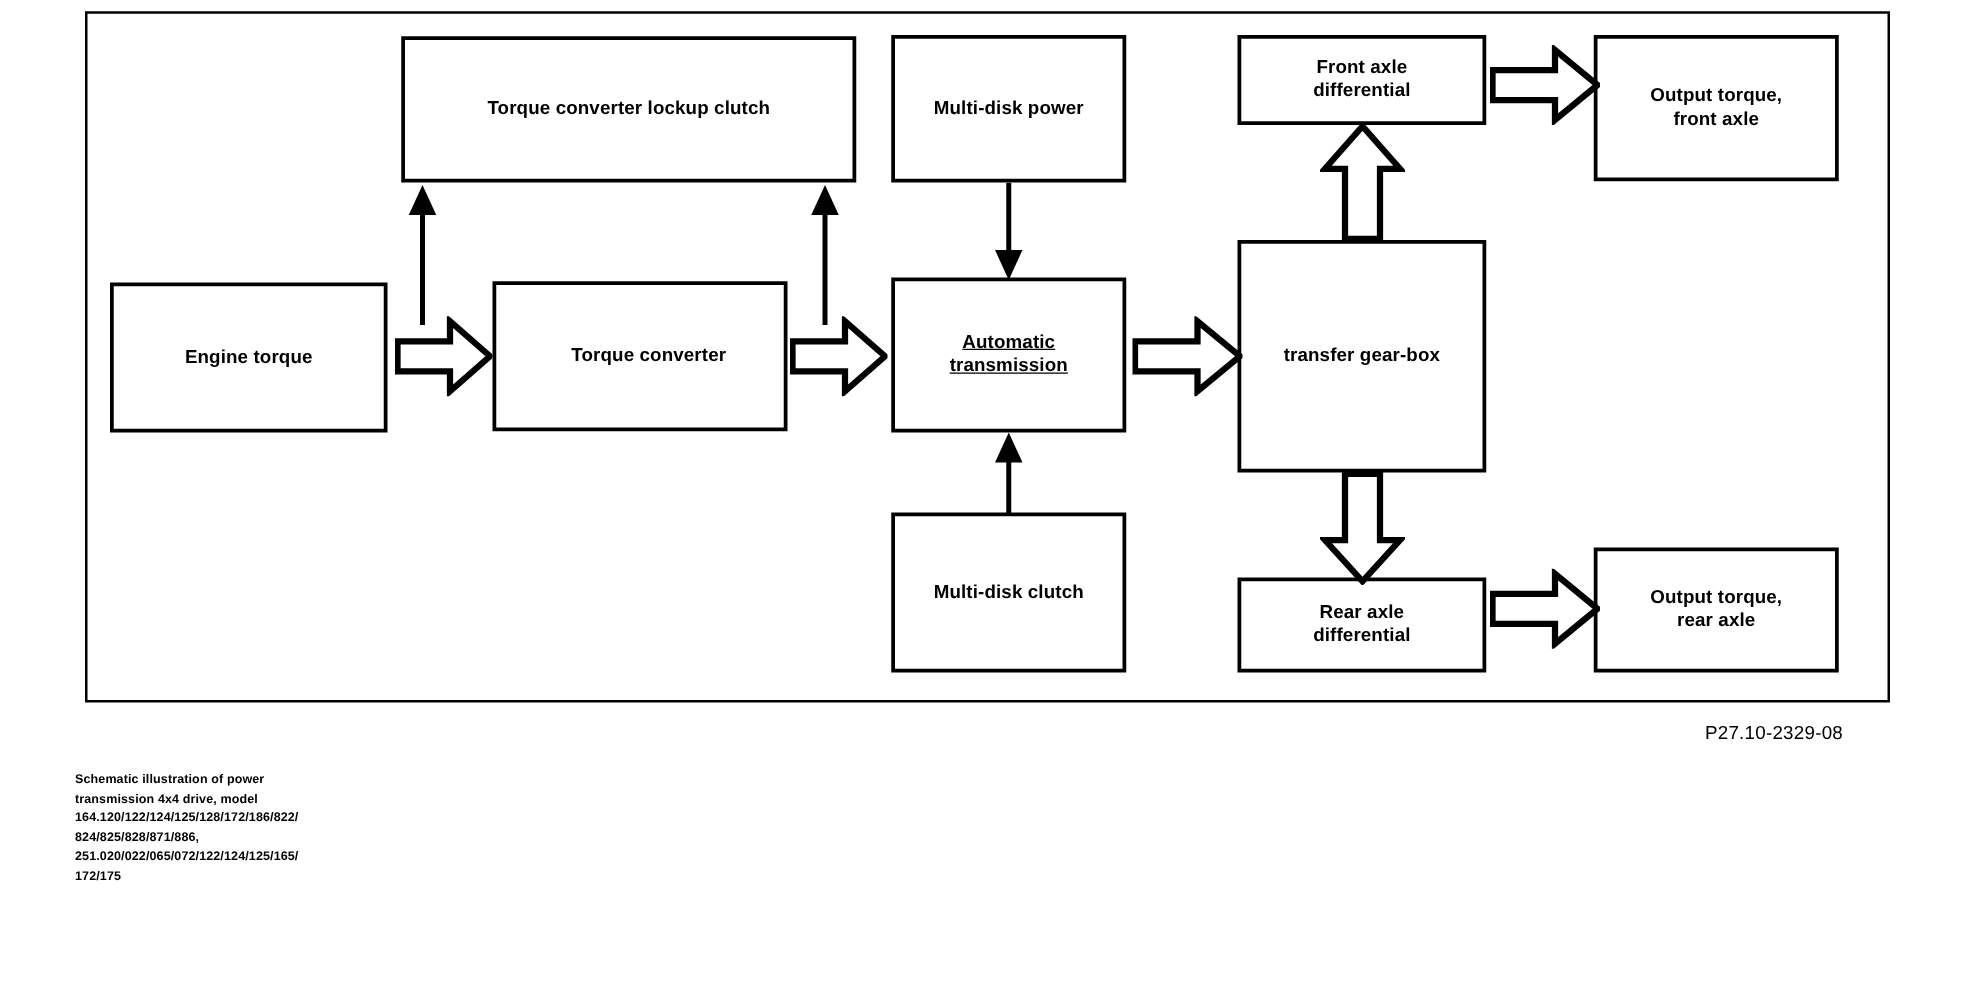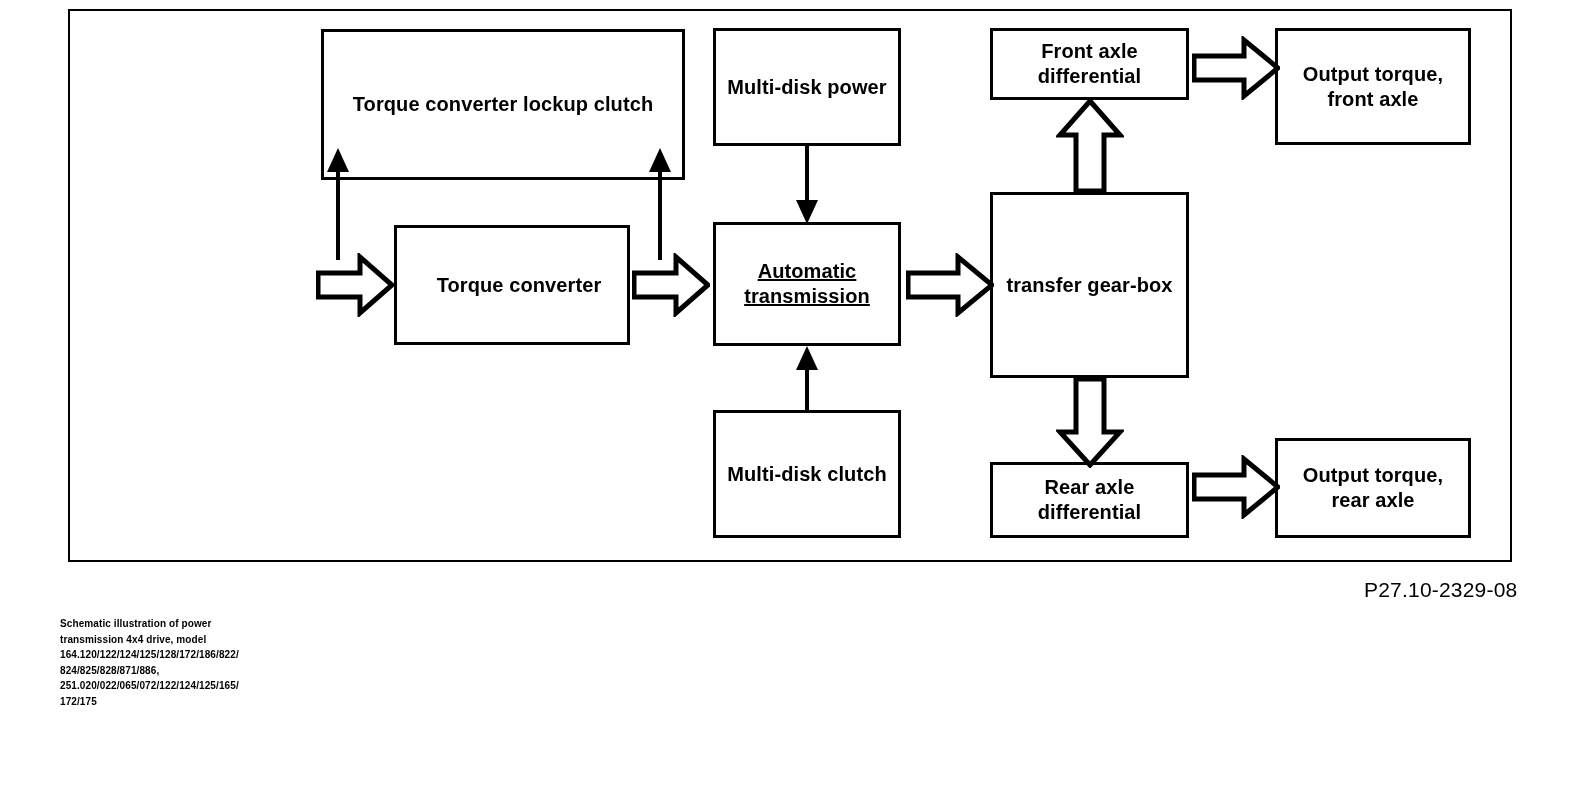--- a/index.html
+++ b/index.html
@@ -33,33 +33,33 @@
   .node {
     position: absolute;
     box-sizing: border-box;
     border: 3px solid #000000;
     background: #ffffff;
     display: flex;
     align-items: center;
     justify-content: center;
     text-align: center;
     font-weight: bold;
-    font-size: 20px;
+    font-size: 15px;
     line-height: 1.25;
     letter-spacing: 0.1px;
     padding: 2px 6px;
   }
   .node .label {
     display: block;
     white-space: pre-line;
   }
   
   #node-engine-torque        { left: 88px;   top: 226px; width: 222px; height: 120px; }
   #node-torque-converter     { left: 394px;  top: 225px; width: 236px; height: 120px; padding-left: 20px; }
-  #node-lockup-clutch        { left: 321px;  top: 29px;  width: 364px; height: 151px; }
+  #node-lockup-clutch        { left: 321px;  top: 29px;  width: 364px; height: 117px; }
   #node-multi-disk-brake     { left: 713px;  top: 28px;  width: 188px; height: 118px; }
   #node-automatic-trans      { left: 713px;  top: 222px; width: 188px; height: 124px; text-decoration: underline; }
   #node-multi-disk-clutch    { left: 713px;  top: 410px; width: 188px; height: 128px; }
   #node-transfer-gearbox     { left: 990px;  top: 192px; width: 199px; height: 186px; }
   #node-front-axle-diff      { left: 990px;  top: 28px;  width: 199px; height: 72px; }
   #node-rear-axle-diff       { left: 990px;  top: 462px; width: 199px; height: 76px; }
   #node-output-front         { left: 1275px; top: 28px;  width: 196px; height: 117px; }
   #node-output-rear          { left: 1275px; top: 438px; width: 196px; height: 100px; }
 
   #node-transfer-gearbox .label { font-weight: bold; }
@@ -72,21 +72,21 @@
   .block-arrow {
     position: absolute;
   }
   .block-arrow svg, .thin-arrow svg { display: block; }
 
   
   #ref-code {
     position: absolute;
     left: 1364px;
     top: 578px;
-    font-size: 21px;
+    font-size: 15px;
     font-weight: normal;
     letter-spacing: 0.2px;
     white-space: nowrap;
   }
   #caption {
     position: absolute;
     left: 60px;
     top: 616px;
     width: 470px;
     font-size: 10px;
@@ -96,20 +96,23 @@
     letter-spacing: 0.1px;
   }
 </style>
 </head>
 <body>
 
 <div id="page">
 
   <div id="diagram-frame"></div>
 
+  <div class="node" id="node-engine-torque">
+    <span class="label">Engine torque</span>
+  </div>
 
   <div class="node" id="node-torque-converter">
     <span class="label">Torque converter</span>
   </div>
 
   <div class="node" id="node-lockup-clutch">
     <span class="label">Torque converter lockup clutch</span>
   </div>
 
   <div class="node" id="node-multi-disk-brake">

